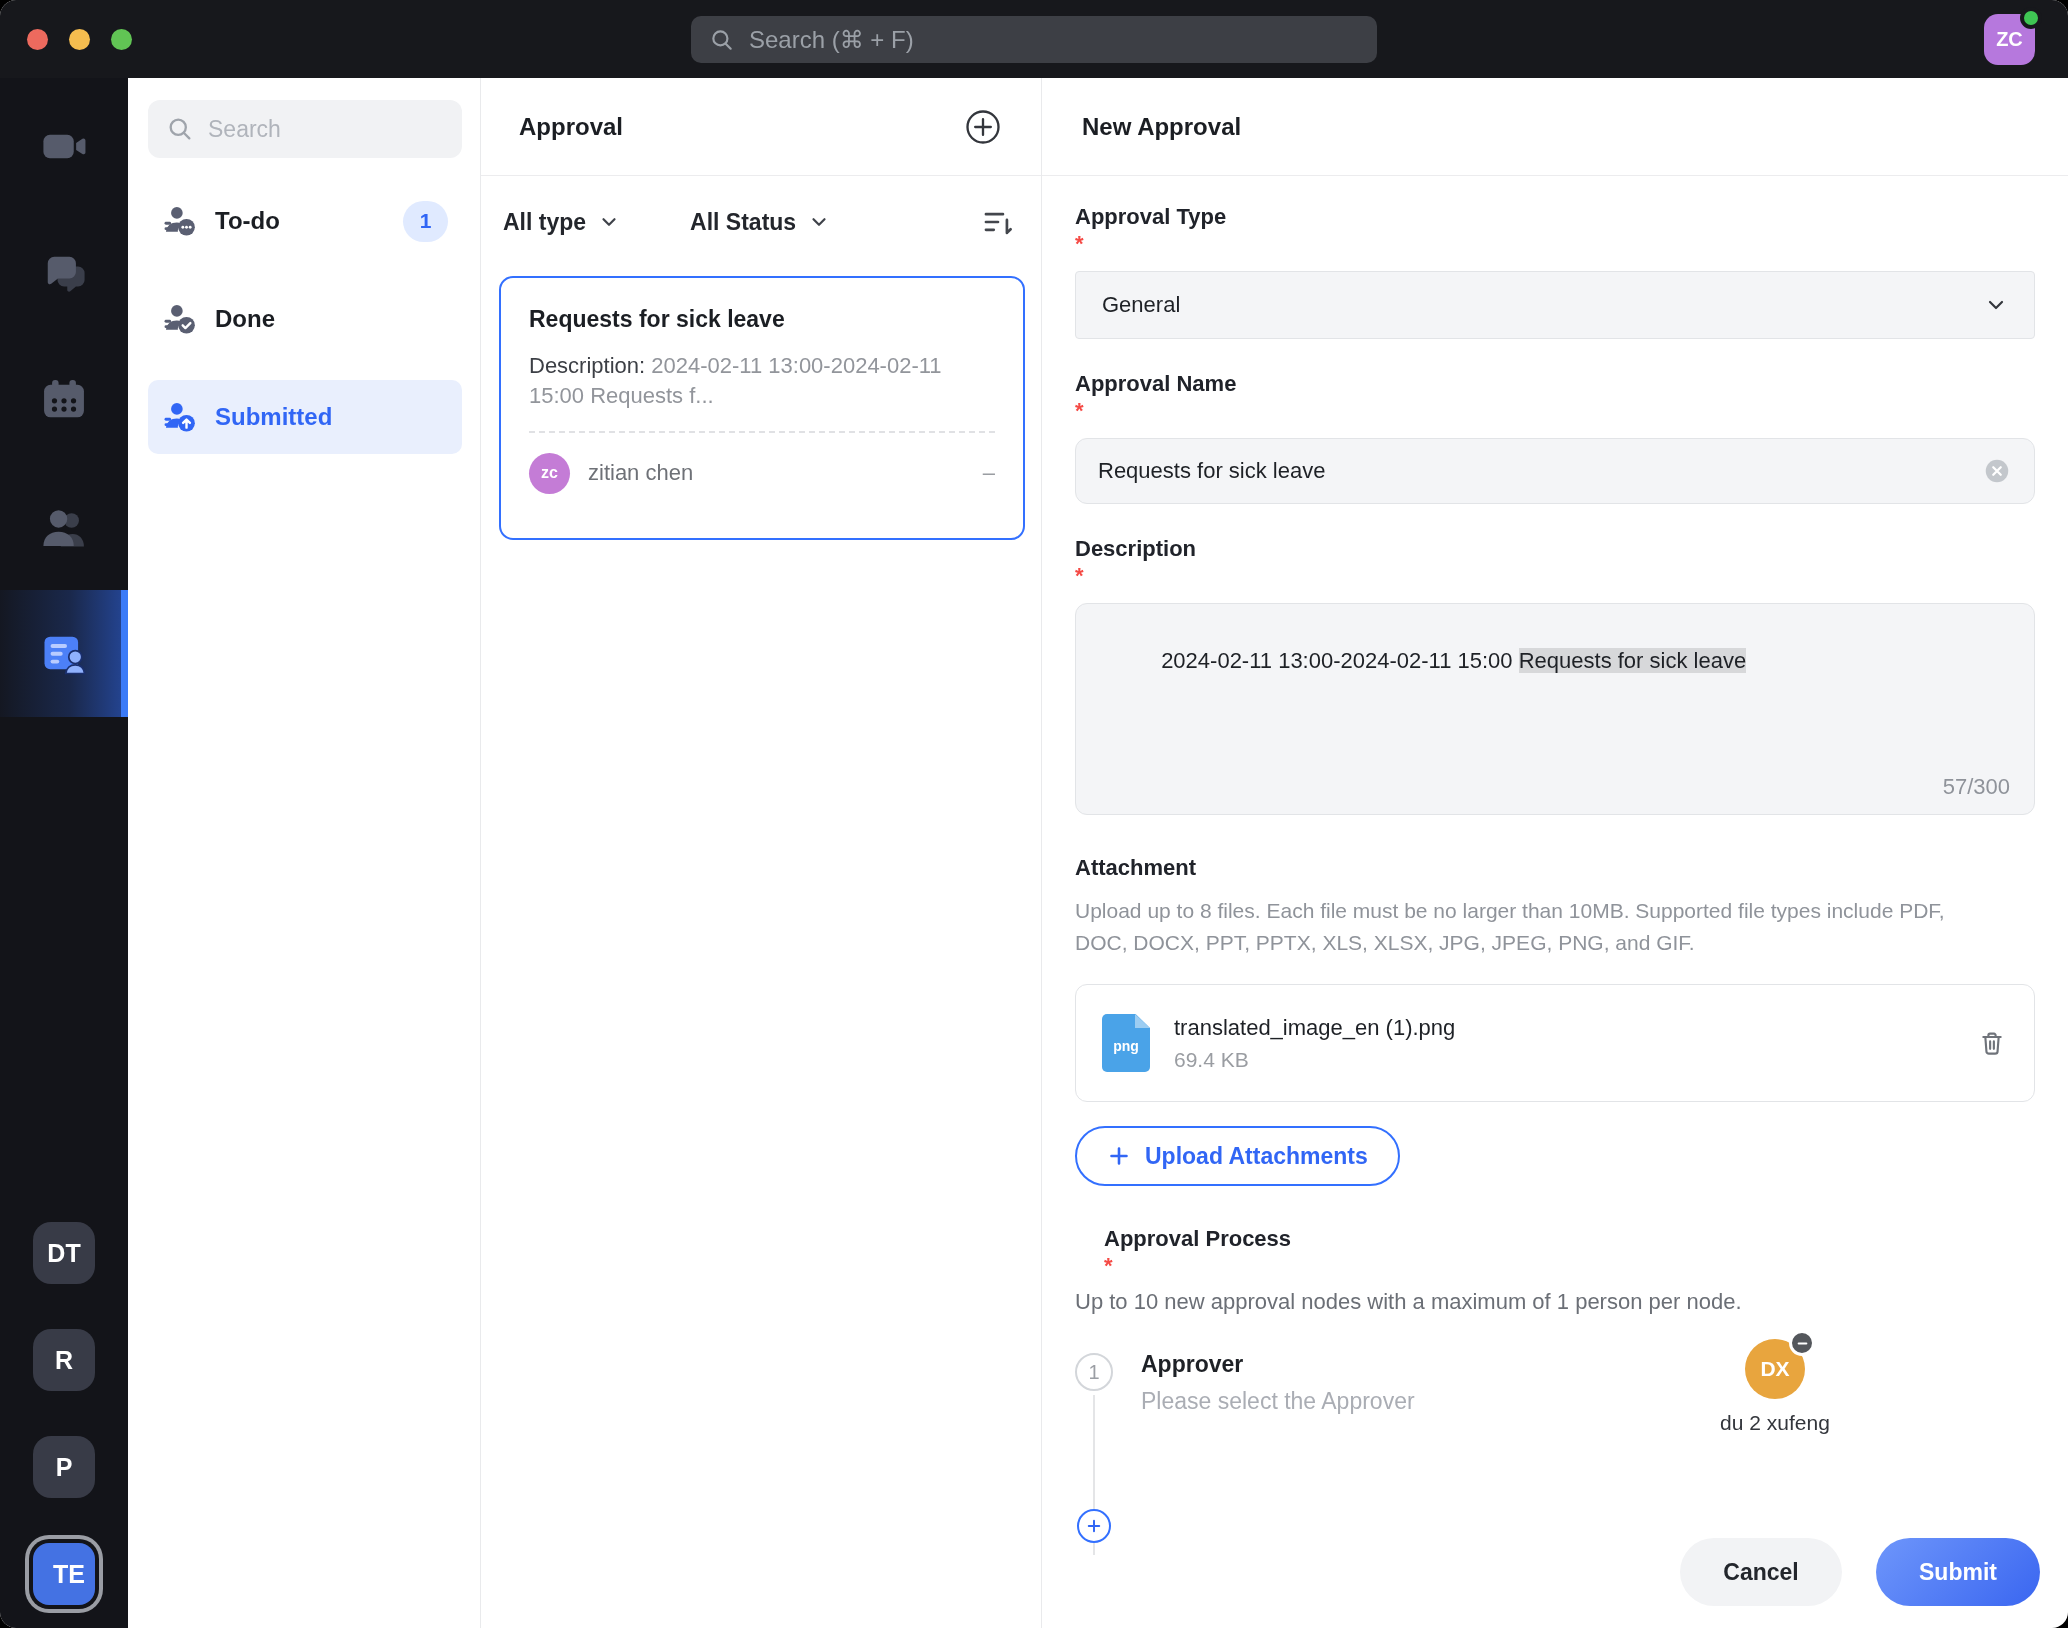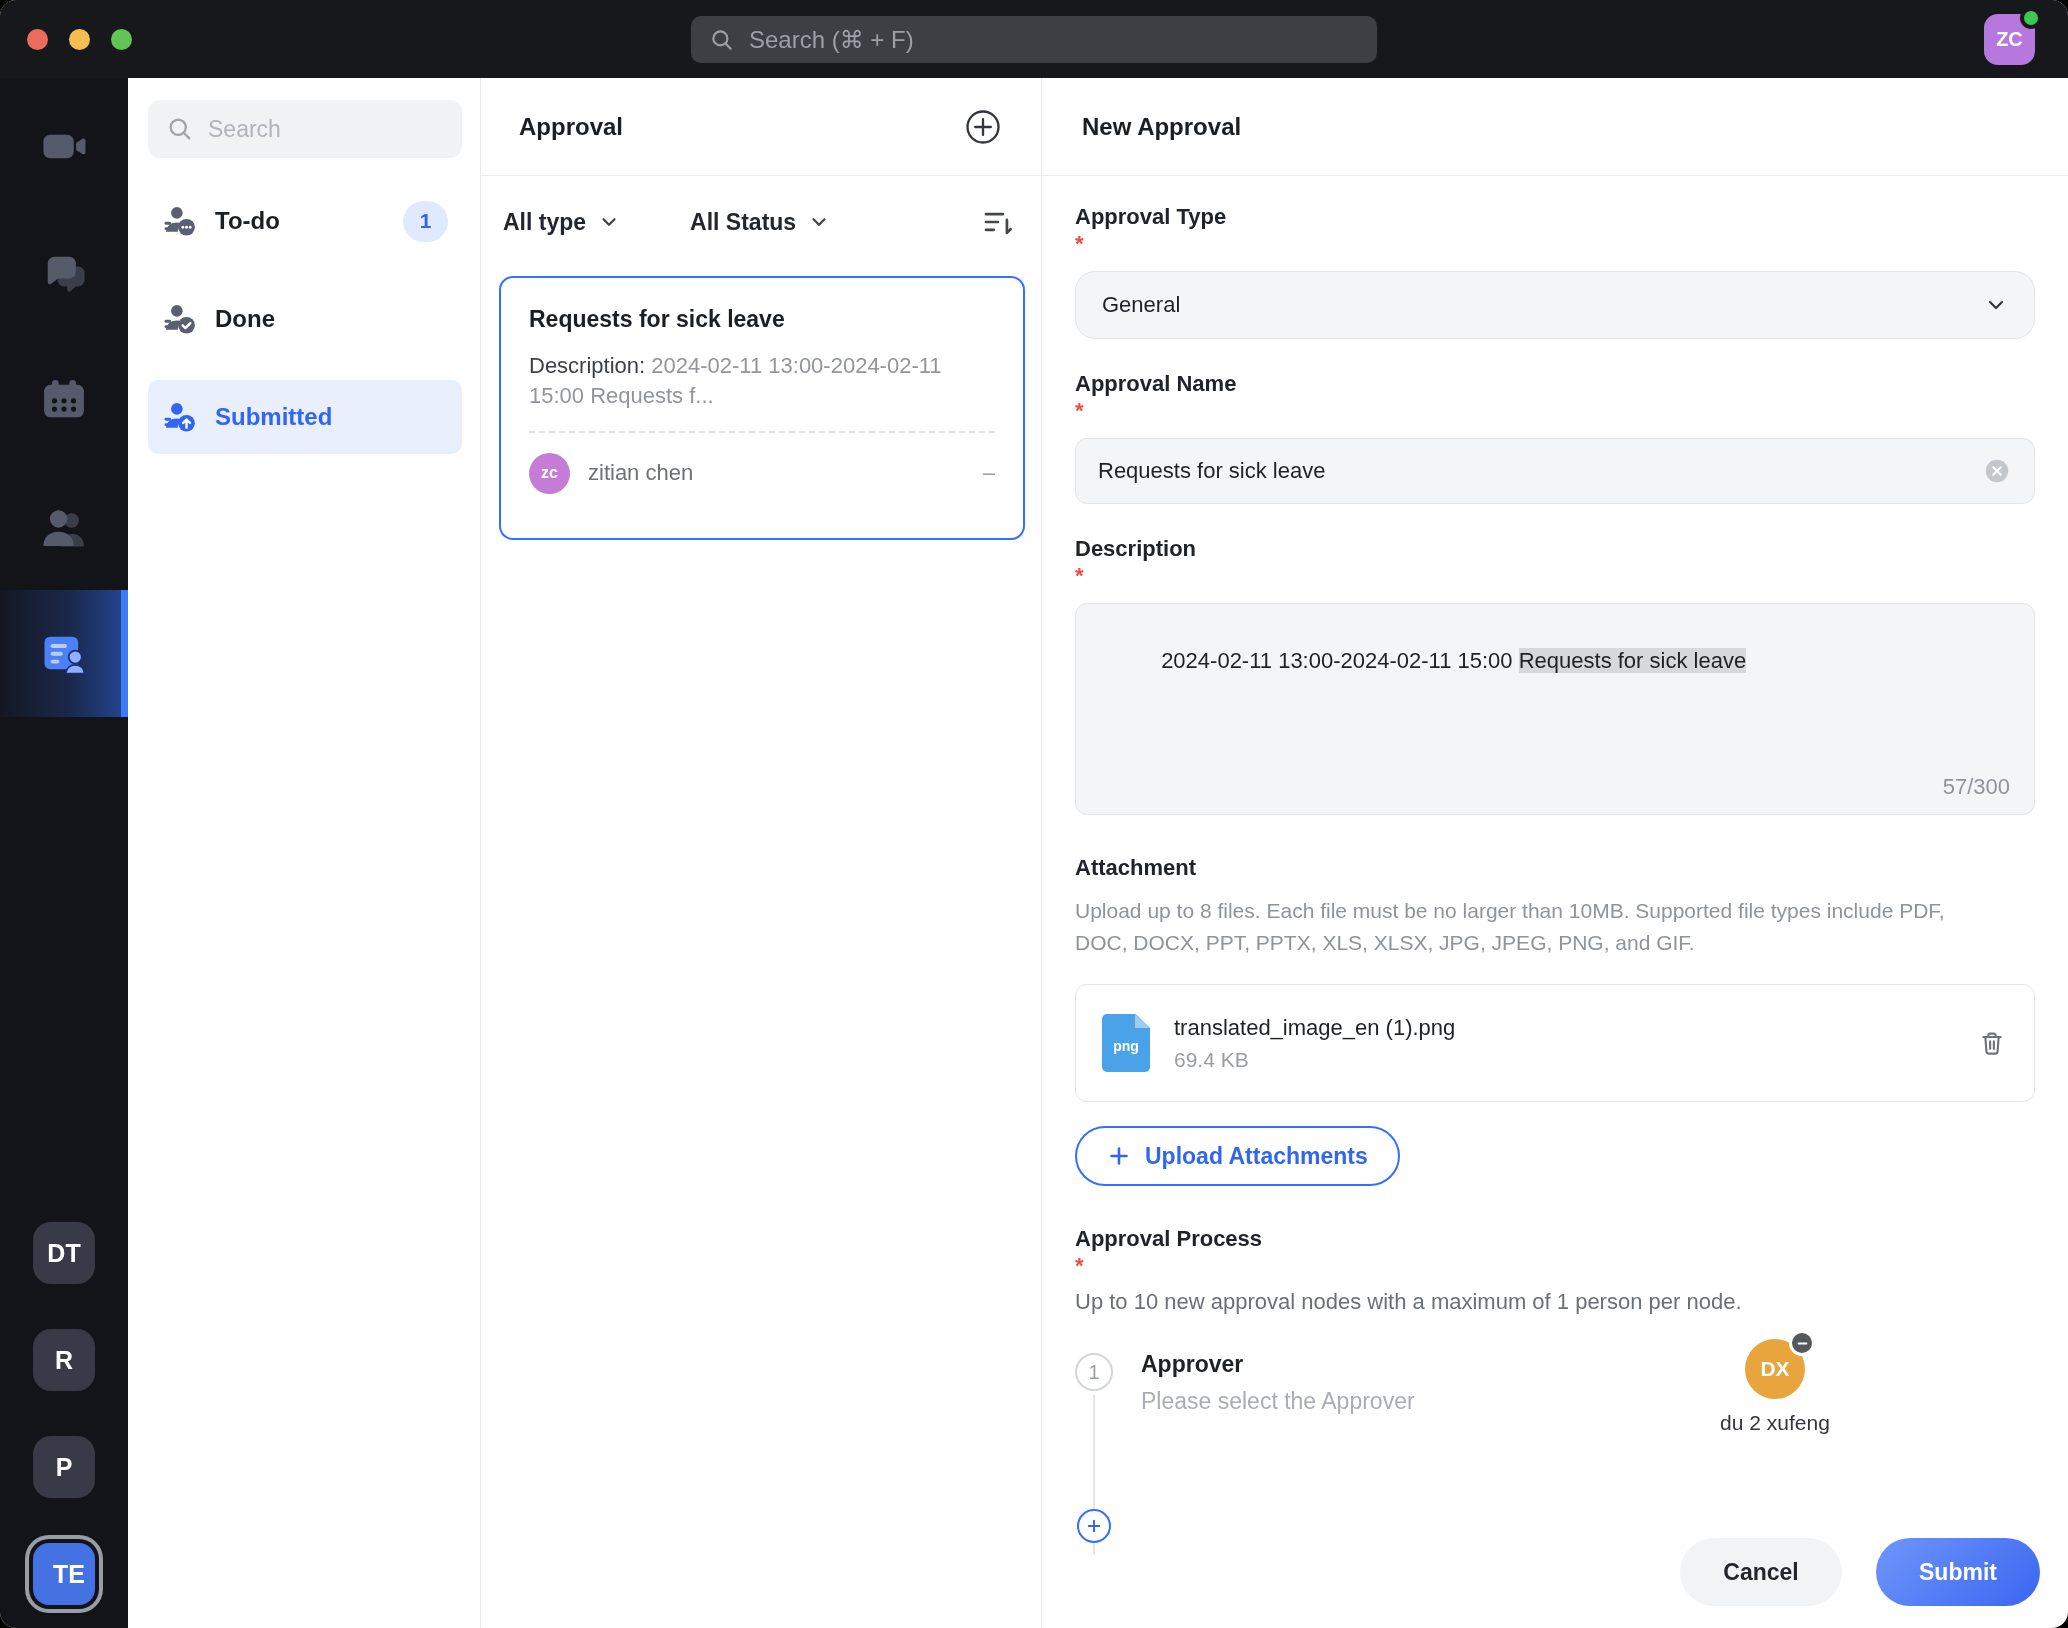--- a/index.html
+++ b/index.html
@@ -70,21 +70,21 @@
   .card-author { font-size:22px; color:#6e7177; }
   .card-meta { margin-left:auto; font-size:22px; color:#9a9da2; }
 
   
   .panel { flex:1; display:flex; flex-direction:column; position:relative; }
   .panel-header { height:98px; display:flex; align-items:center; padding:0 40px; border-bottom:1px solid #ececee; flex:none; }
   .panel-title { font-size:24px; font-weight:700; color:#1b1e23; }
   .panel-content { flex:1; padding:28px 33px 0; overflow:hidden; }
   .field-label { display:flex; align-items:flex-start; gap:7px; font-size:22px; font-weight:600; color:#20232a; margin-bottom:16px;flex-direction:column; }
   .req { color:#f54a45; font-size:22px; line-height:1; margin-top:-4px; }
-  .select-box { height:68px; background:#f4f5f7; border:1px solid #e2e4e7; border-radius:20px; display:flex; align-items:center;
+  .select-box { height:68px; background:#f4f5f7; border:1px solid #e2e4e7; border-radius:4px; display:flex; align-items:center;
     padding:0 26px; font-size:22px; color:#1e2126; cursor:pointer; }
   .select-box .chev { margin-left:auto; }
   .text-input { height:66px; background:#f4f5f7; border:1px solid #e2e4e7; border-radius:12px; display:flex; align-items:center;
     padding:0 22px; font-size:22px; color:#1e2126; }
   .clear-btn { margin-left:auto; cursor:pointer; display:flex; }
   .gap32 { height:32px; } .gap40 { height:40px; }
   .textarea-box { position:relative; height:212px; background:#f4f5f7; border:1px solid #e2e4e7; border-radius:12px; padding:18px 24px;
     font-size:22px; color:#1e2126; white-space:pre-wrap; }
   .hl { background:#d7d8da; }
   .char-counter { position:absolute; right:24px; bottom:14px; font-size:22px; color:#8f939a; }
@@ -391,21 +391,21 @@
         </div>
 
         <button class="upload-btn">
           <svg width="24" height="24" viewBox="0 0 24 24" fill="none" stroke="#3166f5" stroke-width="2.6" stroke-linecap="round">
               <path d="M12 4.5v15M4.5 12h15"></path>
             </svg>
           <span>Upload Attachments</span>
         </button>
 
         <div class="gap40"></div>
-        <div class="field-label" style="margin-bottom:0;">
+        <div class="field-label" style="margin-bottom:0;margin-left:29px;">
           <span>Approval Process</span>
             <span class="req">*</span>
         </div>
         <div class="process-help">Up to 10 new approval nodes with a maximum of 1 person per node.</div>
 
         <div class="process-flow">
           <div class="flow-line"></div>
           <div class="node-row">
             <div class="node-index">1</div>
             <div class="node-body">

